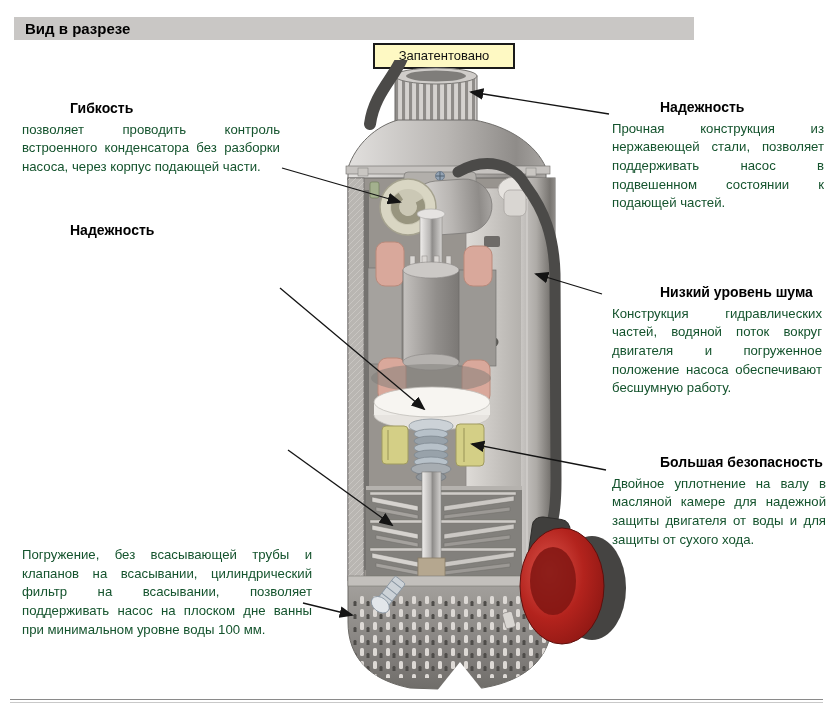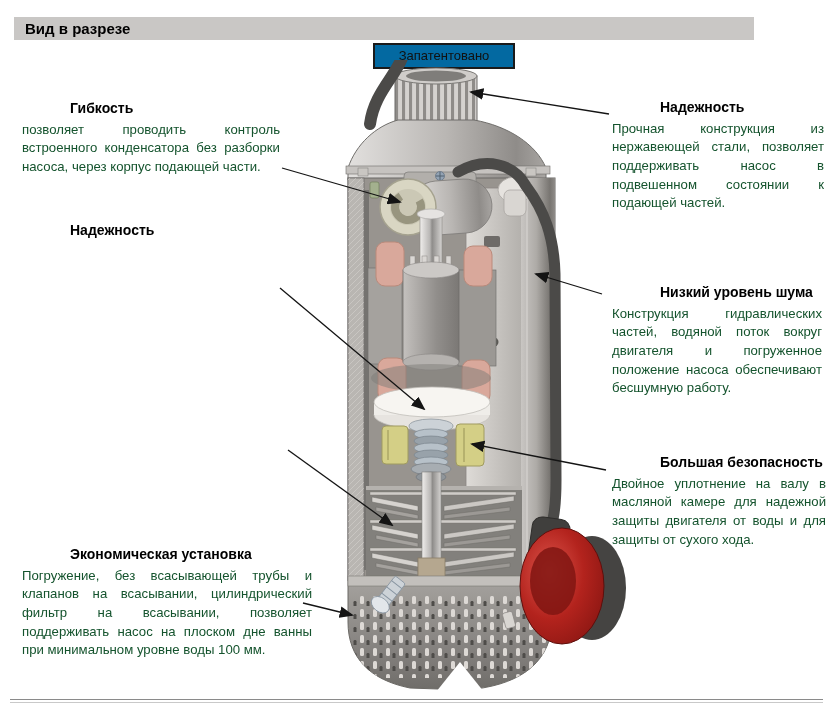--- a/index.html
+++ b/index.html
@@ -1,23 +1,23 @@
 <!DOCTYPE html>
 <html><head>
 <meta charset="utf-8">
 <style>
   html,body{margin:0;padding:0;background:#ffffff;}
   .page{position:relative;width:833px;height:711px;background:#ffffff;overflow:hidden;
         font-family:"Liberation Sans", sans-serif;color:#111;}
-  .header-bar{position:absolute;left:14px;top:17px;width:740px;height:23px;
+  .header-bar{position:absolute;left:14px;top:17px;width:680px;height:23px;
               background:#c9c7c5;}
   .header-bar span{display:block;padding-left:11px;font-size:15px;font-weight:bold;
                    line-height:23px;color:#000;}
   .patent-box{position:absolute;left:373px;top:43px;width:138px;height:22px;
-              border:2px solid #1a1a1a;background:#0369a1;text-align:center;}
+              border:2px solid #1a1a1a;background:#fef9c3;text-align:center;}
   .patent-box span{font-size:13px;line-height:22px;color:#111;}
   .callout{position:absolute;}
   .callout h3{margin:0 0 3px 0;font-size:14px;font-weight:bold;line-height:1.25;color:#000;padding-left:48px;}
   .callout p{margin:0;font-size:13.2px;line-height:1.42;text-align:justify;color:#14532d;}
   .callout.big-title h3{font-size:15px;letter-spacing:0.5px;}
   .illustration{position:absolute;left:318px;top:60px;width:310px;height:640px;}
   .arrows{position:absolute;left:0;top:0;width:833px;height:711px;pointer-events:none;}
   .footer-rule-dark{position:absolute;left:10px;top:699px;width:813px;height:1px;background:#8a8a8a;}
   .footer-rule-light{position:absolute;left:10px;top:702px;width:813px;height:1px;background:#c9c9c9;}
 </style>
@@ -38,21 +38,20 @@
     <h3>Гибкость</h3>
     <p>позволяет проводить контроль встроенного конденсатора без разборки насоса, через корпус подающей части.</p>
   </div>
 
   <div class="callout" style="left:22px;top:222px;width:258px;">
     <h3>Надежность</h3>
   </div>
 
 
   <div class="callout" style="left:22px;top:546px;width:290px;">
-    <h3>Экономическая установка</h3>
     <p>Погружение, без всасывающей трубы и клапанов на всасывании, цилиндрический фильтр на всасывании, позволяет поддерживать насос на плоском дне ванны при минимальном уровне воды 100 мм.</p>
   </div>
 
   <div class="callout" style="left:612px;top:99px;width:212px;">
     <h3>Надежность</h3>
     <p>Прочная конструкция из нержавеющей стали, позволяет поддерживать насос в подвешенном состоянии к подающей частей.</p>
   </div>
 
   <div class="callout" style="left:612px;top:454px;width:214px;">
     <h3>Большая безопасность</h3>

